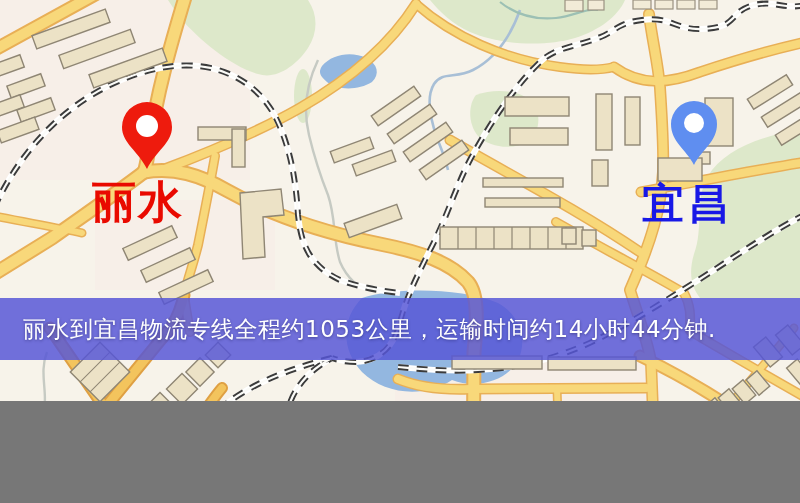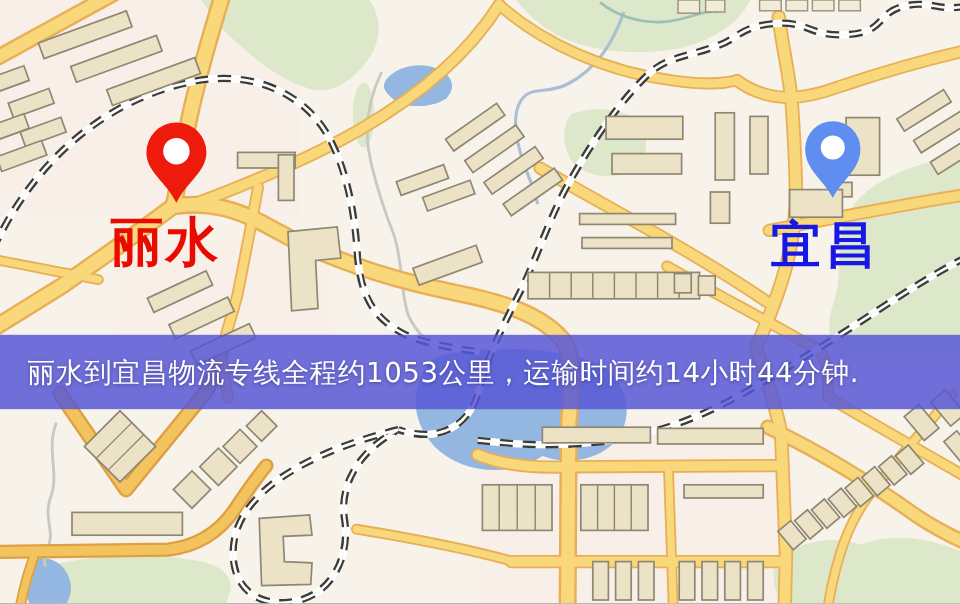--- a/index.html
+++ b/index.html
@@ -1,17 +1,17 @@
 <!DOCTYPE html>
 <html><head>
 <meta charset="utf-8">
 <style>
   html,body{margin:0;padding:0;background:#777;}
   .stage{
-    position:relative;width:800px;height:503px;overflow:hidden;
+    position:relative;width:800px;height:401px;overflow:hidden;
     font-family:"DejaVu Sans","Liberation Sans",sans-serif;
     background:#f7f3ea;
   }
   .stage svg{position:absolute;left:0;top:0;display:block;}
 
   
   .rdc{fill:none;stroke:#e8af56;stroke-linecap:round;stroke-linejoin:round}
   .rd {fill:none;stroke:#f8d87a;stroke-linecap:round;stroke-linejoin:round}
   .rdc2{fill:none;stroke:#dfa043;stroke-linecap:round;stroke-linejoin:round}
   .rd2{fill:none;stroke:#f3c45d;stroke-linecap:round;stroke-linejoin:round}
@@ -24,21 +24,21 @@
   .wt{fill:#93b7e0}
   .st{fill:none;stroke:#c6cac3;stroke-width:2.4}
   .stb{fill:none;stroke:#a8bfd6;stroke-width:2.6}
   .stg{fill:none;stroke:#9cc0b4;stroke-width:2.2}
   .tint{opacity:.45}
 
   .lbl{font-family:"DejaVu Sans","Liberation Sans",sans-serif;font-weight:bold}
 
   
   .banner{
-    position:absolute;left:0;top:279px;width:800px;height:62px;
+    position:absolute;left:0;top:298px;width:800px;height:62px;
     background:rgba(86,86,215,0.84);
     display:flex;align-items:center;
     box-sizing:border-box;padding-left:23px;
   }
   .banner span{
     color:#fff;font-size:23px;letter-spacing:.5px;white-space:nowrap;
     text-shadow:0 1px 3px rgba(20,20,70,.45);
   }
 </style>
 </head>

